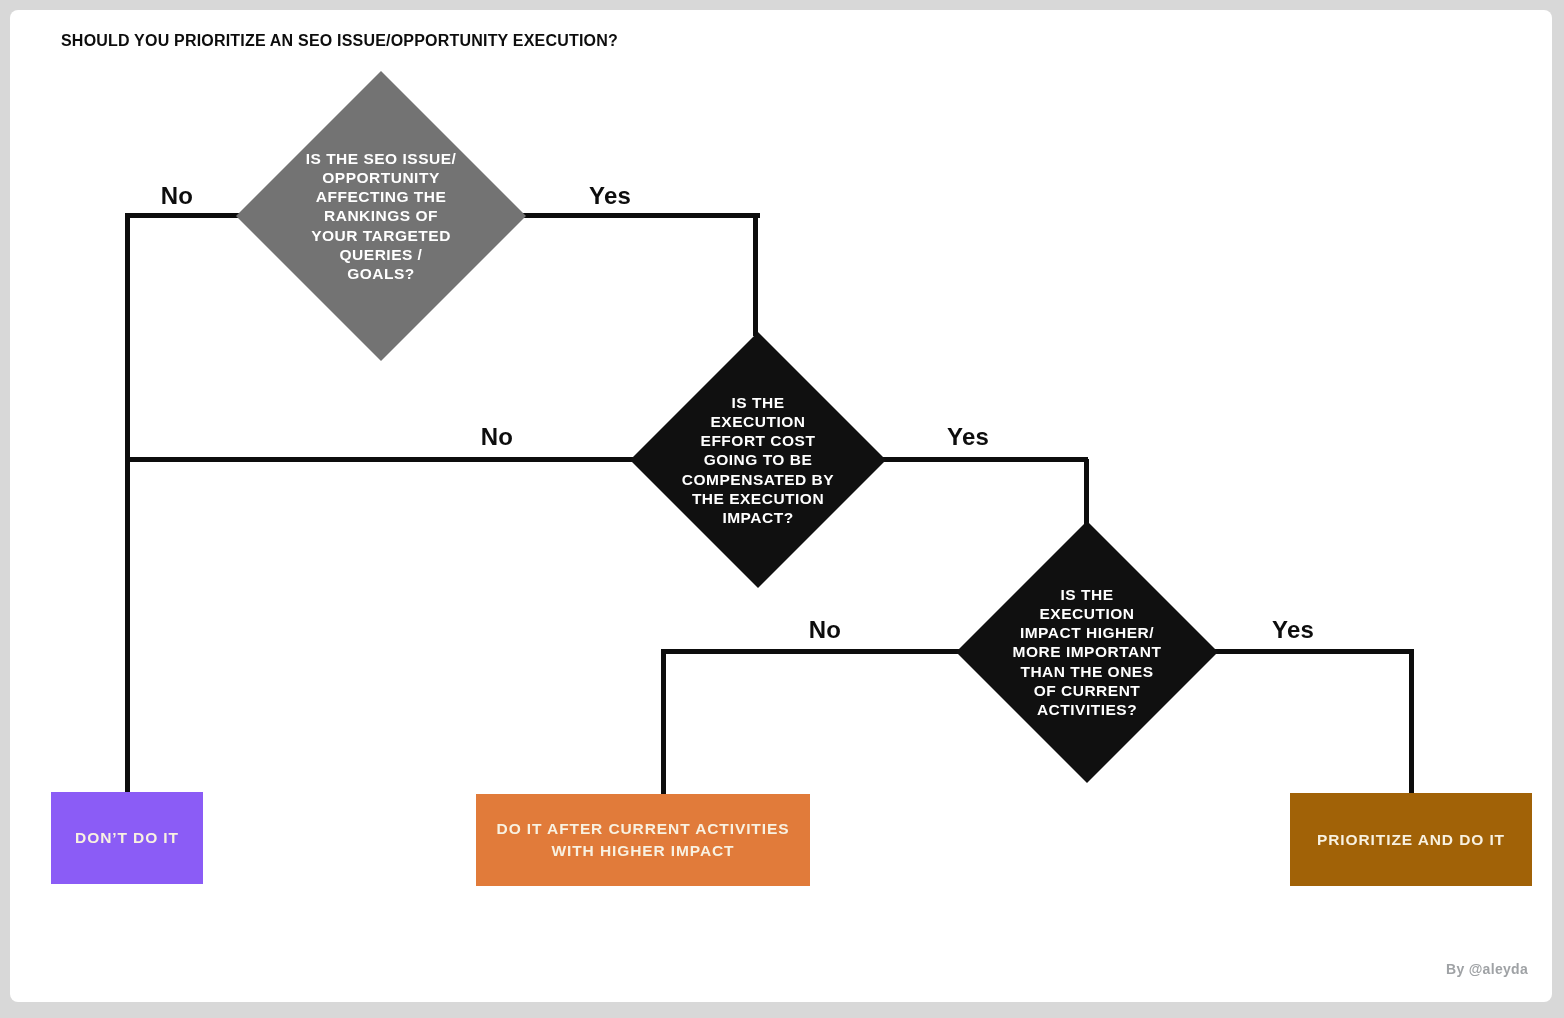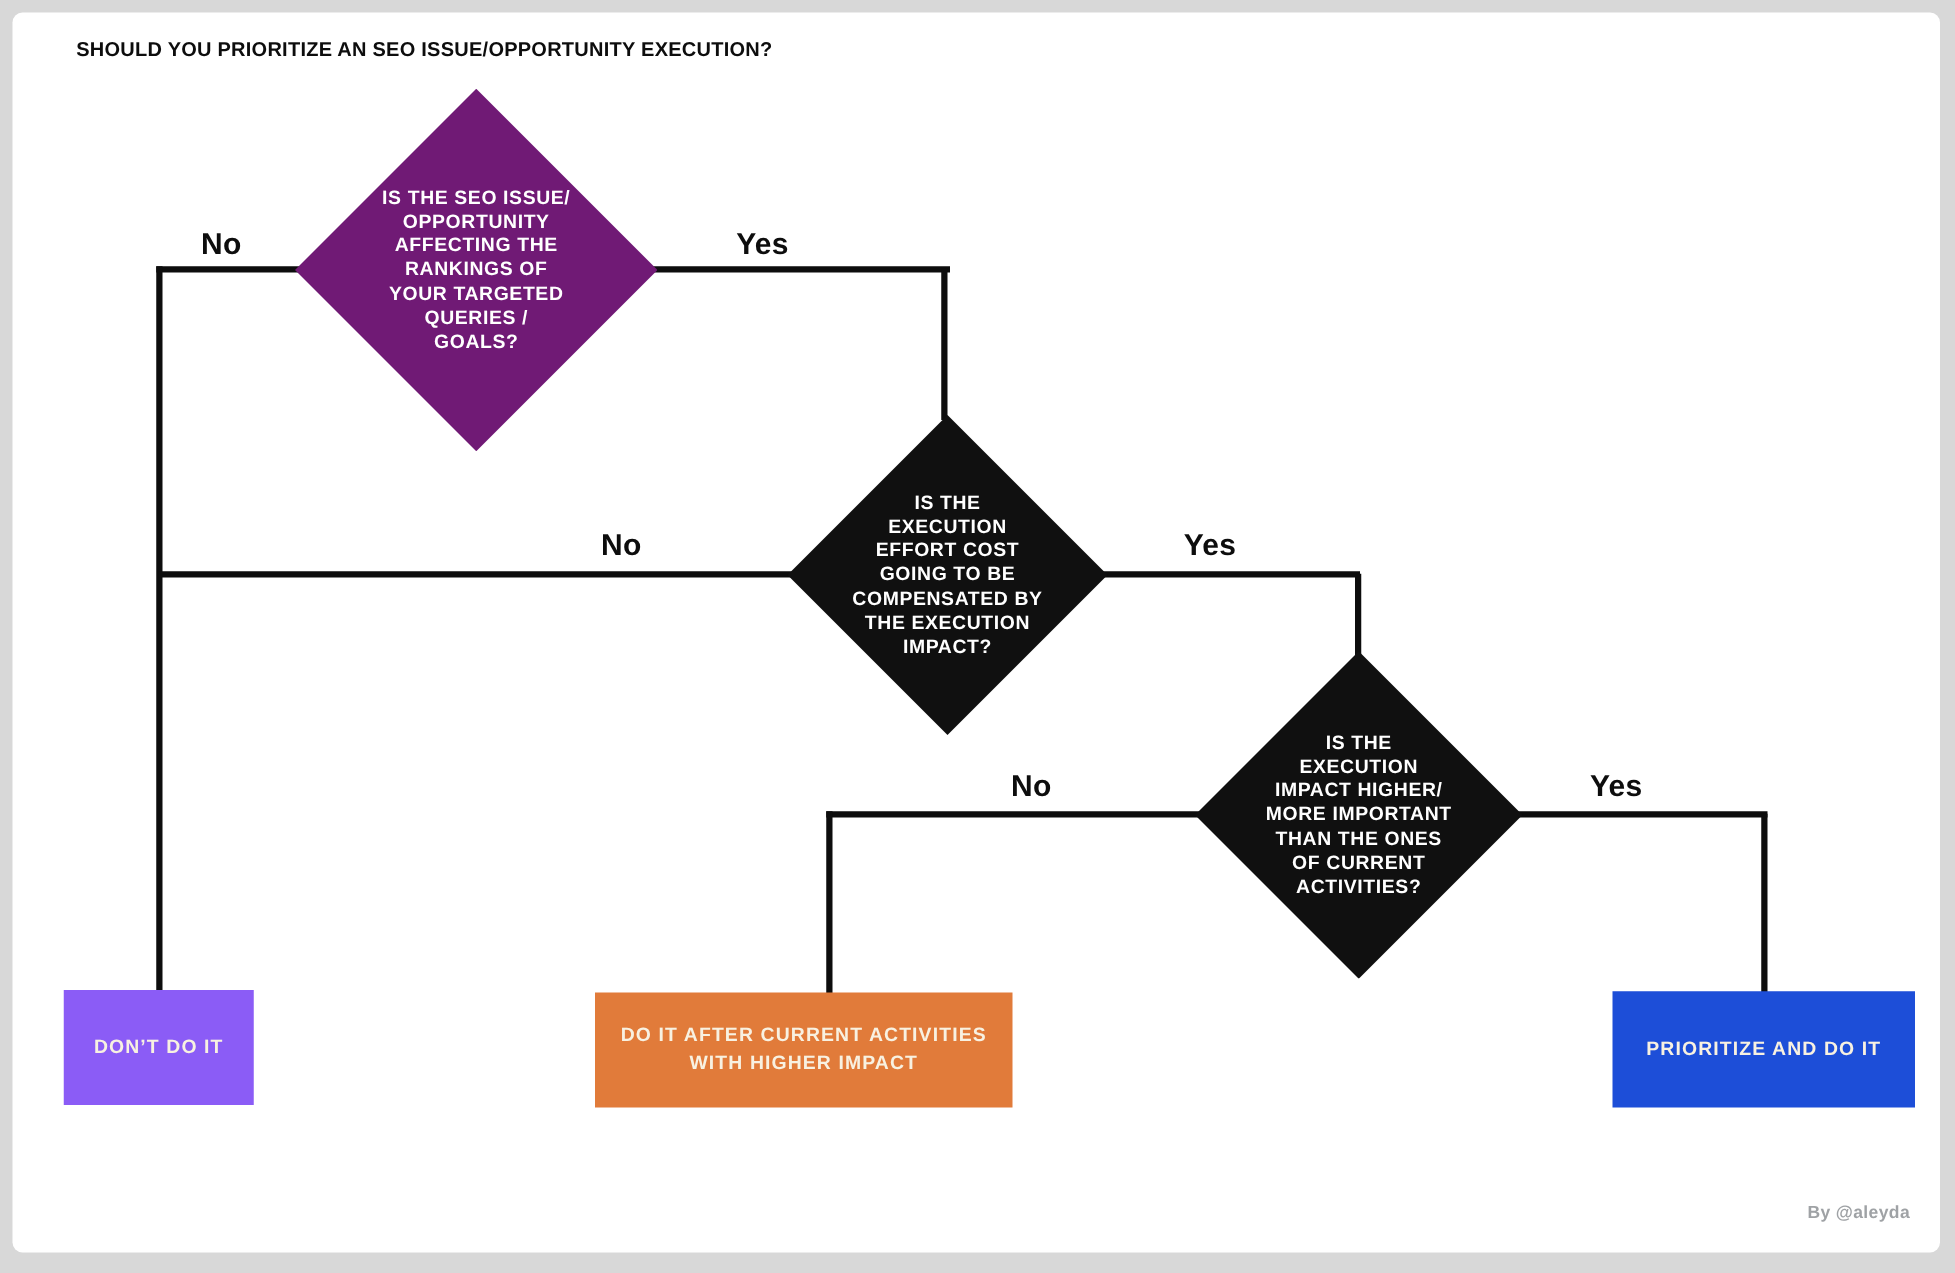--- a/index.html
+++ b/index.html
@@ -83,21 +83,21 @@
   <div class="line hline" id="l-yes1-h" style="background: rgb(13, 13, 13);"></div>
   <div class="line vline" id="l-yes1-v" style="background: rgb(13, 13, 13);"></div>
   <div class="line hline" id="l-no2-h" style="background: rgb(13, 13, 13);"></div>
   <div class="line hline" id="l-yes2-h" style="background: rgb(13, 13, 13);"></div>
   <div class="line vline" id="l-yes2-v" style="background: rgb(13, 13, 13);"></div>
   <div class="line hline" id="l-no3-h" style="background: rgb(13, 13, 13);"></div>
   <div class="line vline" id="l-no3-v" style="background: rgb(13, 13, 13);"></div>
   <div class="line hline" id="l-yes3-h" style="background: rgb(13, 13, 13);"></div>
   <div class="line vline" id="l-yes3-v" style="background: rgb(13, 13, 13);"></div>
 
-  <div class="diamond" id="d1" style="background: #701a75;">
+  <div class="diamond" id="d1" style="background: #737373;">
     <div class="q">IS THE SEO ISSUE/
 OPPORTUNITY
 AFFECTING THE
 RANKINGS OF
 YOUR TARGETED
 QUERIES /
 GOALS?</div>
   </div>
   <div class="diamond" id="d2" style="background: rgb(16, 16, 16);">
     <div class="q">IS THE
@@ -121,16 +121,16 @@
   <div class="edge-label" id="no1">No</div>
   <div class="edge-label" id="yes1">Yes</div>
   <div class="edge-label" id="no2">No</div>
   <div class="edge-label" id="yes2">Yes</div>
   <div class="edge-label" id="no3">No</div>
   <div class="edge-label" id="yes3">Yes</div>
 
   <div class="outcome" id="o1" style="background: #8b5cf6;">DON’T DO IT</div>
   <div class="outcome" id="o2" style="background: rgb(225, 123, 58);">DO IT AFTER CURRENT ACTIVITIES
 WITH HIGHER IMPACT</div>
-  <div class="outcome" id="o3" style="background: #1d4ed8;">PRIORITIZE AND DO IT</div>
+  <div class="outcome" id="o3" style="background: #a16207;">PRIORITIZE AND DO IT</div>
 
   <div class="credit">By @aleyda</div>
 </div>
 
 </body></html>

